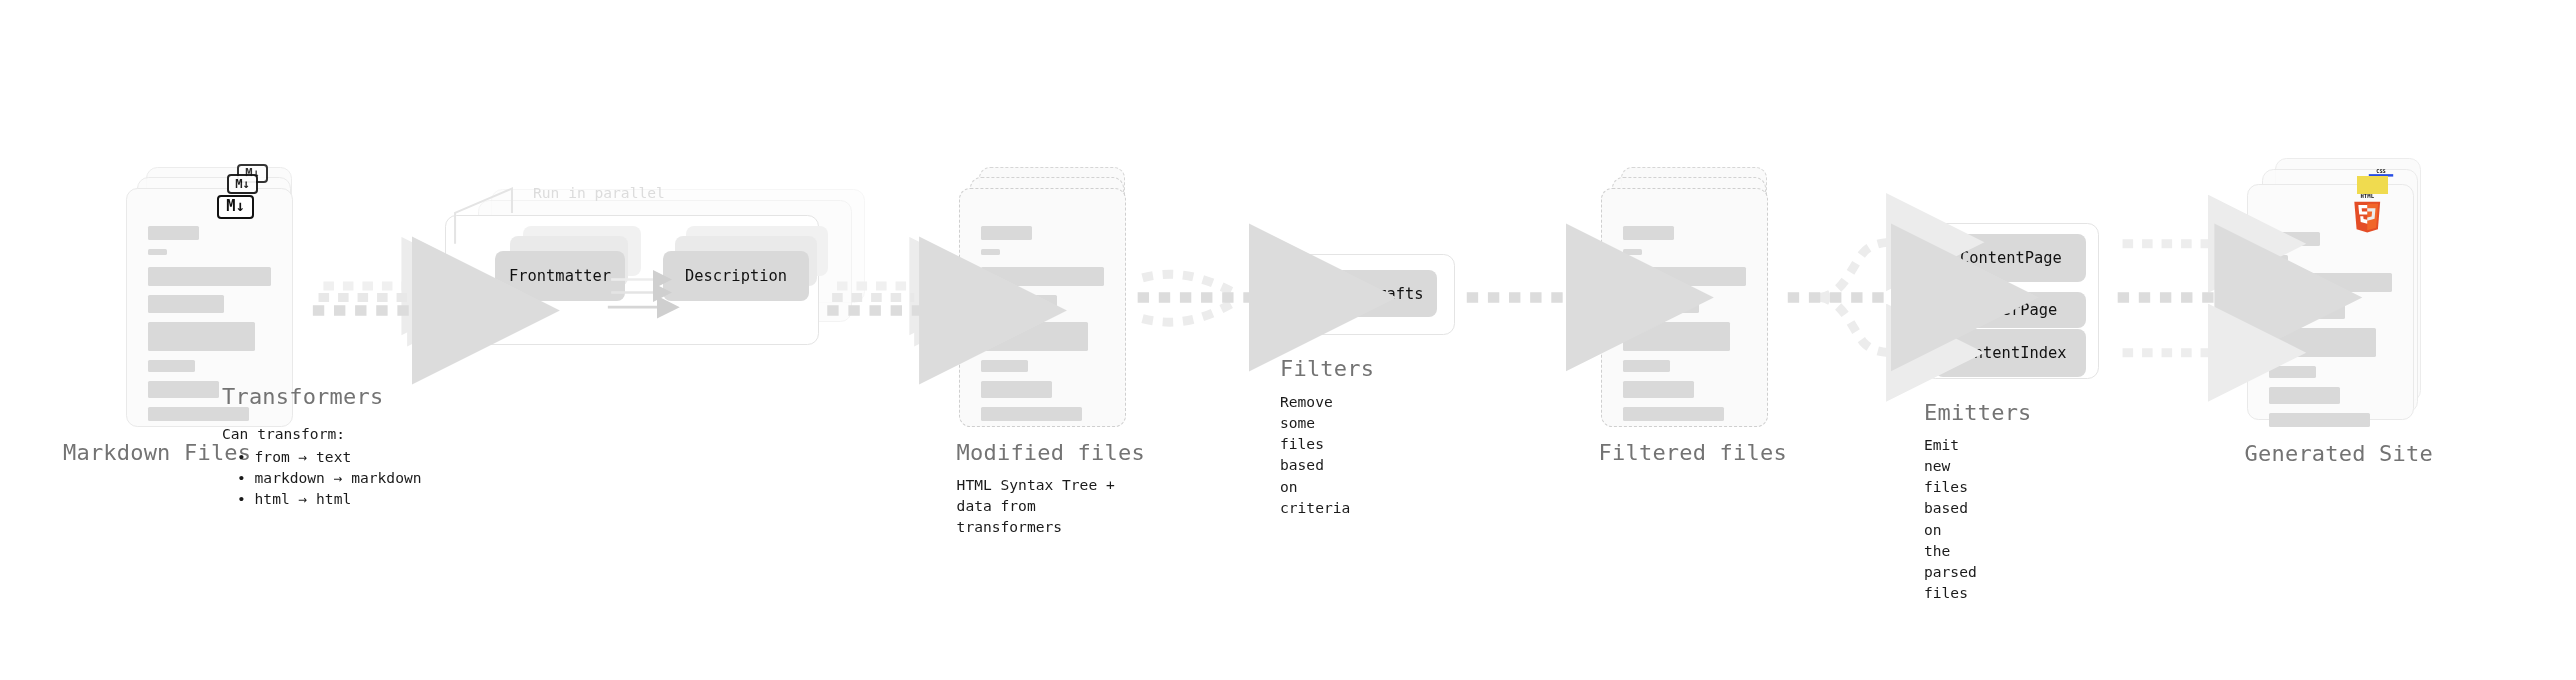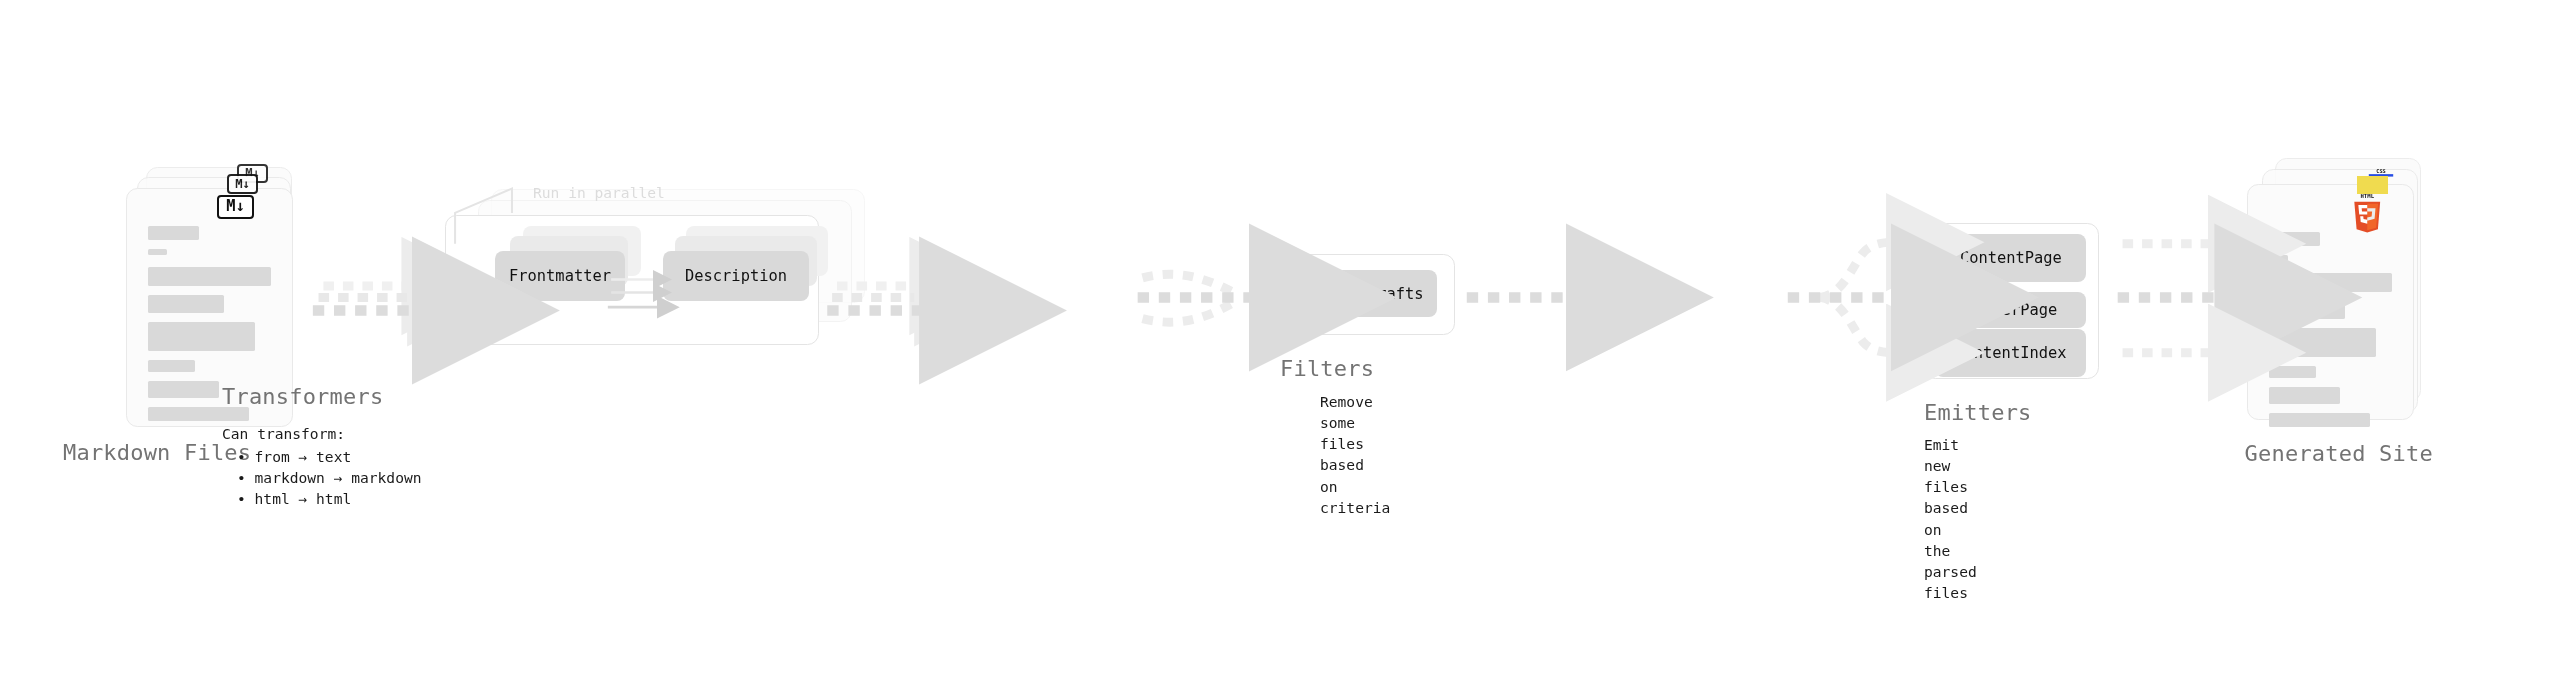--- a/index.html
+++ b/index.html
@@ -137,29 +137,69 @@
 
     <div class="title" style="position:absolute; left:-223px; top:195px;">Transformers</div>
     <div class="desc" style="position:absolute; left:-223px; top:234px;">Can transform:</div>
     <div style="position:absolute; left:-208px; top:257px;">
       <div class="desc">•&nbsp;<span>from → text</span></div>
       <div class="desc">•&nbsp;<span>markdown → markdown</span></div>
       <div class="desc">•&nbsp;<span>html → html</span></div>
     </div>
   </div>
 
+  <div class="stage" style="left:959px; top:167px;">
+    <div class="cardstack" style="width:175px; height:260px;">
+      <div class="card dashed back2" style="left:20.3px; top:0px;  width:146px; height:244px;"></div>
+      <div class="card dashed back1" style="left:10.6px; top:9.8px; width:154px; height:244px;"></div>
+      <div class="card dashed" style="left:0px;  top:21px; width:167px; height:239px;">
+        <div class="bars">
+          <div class="bar" style="width:51px;  height:14px;"></div>
+          <div class="bar" style="width:18.7px;  height:5.7px; margin-bottom:12.2px;"></div>
+          <div class="bar" style="width:100%;  height:18.7px;"></div>
+          <div class="bar" style="width:62%;   height:18px;"></div>
+          <div class="bar" style="width:87%;   height:29px;"></div>
+          <div class="bar" style="width:38%;   height:12.2px;"></div>
+          <div class="bar" style="width:58%;   height:17px;"></div>
+          <div class="bar" style="width:82%;   height:14.6px;"></div>
+        </div>
+      </div>
+    </div>
+    <div class="title" style="position:absolute; left:-2.4px; top:273px;">Modified files</div>
+    <div class="desc" style="position:absolute; left:-2.4px; top:307px;">HTML Syntax Tree +
+data from transformers</div>
+  </div>
 
   <div class="stage" style="left:1280px; top:254px;">
     <div class="procbox" style="left:0px; top:0px; width:175px; height:81px;"></div>
     <div class="chip" style="left:19.5px; top:16.3px; width:137px; height:47px;">FilterDrafts</div>
     <div class="title" style="position:absolute; left:0px; top:102px;">Filters</div>
-    <div class="desc" style="position:absolute; left:0px; top:137px;margin-left:40px;">Remove some files based
+    <div class="desc" style="position:absolute; left:0px; top:137px;">Remove some files based
 on criteria</div>
   </div>
 
+  <div class="stage" style="left:1601px; top:167px;">
+    <div class="cardstack" style="width:175px; height:260px;">
+      <div class="card dashed back2" style="left:20.3px; top:0px;  width:146px; height:244px;"></div>
+      <div class="card dashed back1" style="left:10.6px; top:9.8px; width:154px; height:244px;"></div>
+      <div class="card dashed" style="left:0px;  top:21px; width:167px; height:239px;">
+        <div class="bars">
+          <div class="bar" style="width:51px;  height:14px;"></div>
+          <div class="bar" style="width:18.7px;  height:5.7px; margin-bottom:12.2px;"></div>
+          <div class="bar" style="width:100%;  height:18.7px;"></div>
+          <div class="bar" style="width:62%;   height:18px;"></div>
+          <div class="bar" style="width:87%;   height:29px;"></div>
+          <div class="bar" style="width:38%;   height:12.2px;"></div>
+          <div class="bar" style="width:58%;   height:17px;"></div>
+          <div class="bar" style="width:82%;   height:14.6px;"></div>
+        </div>
+      </div>
+    </div>
+    <div class="title" style="position:absolute; left:-2.4px; top:273px;">Filtered files</div>
+  </div>
 
   <div class="stage" style="left:1924px; top:223px;">
     <div class="procbox" style="left:0px; top:0px; width:175px; height:156px;"></div>
     <div class="chip" style="left:11.4px; top:11.4px;  width:151px; height:48px;">ContentPage</div>
     <div class="chip" style="left:11.4px; top:69px;  width:151px; height:36px;">FolderPage</div>
     <div class="chip" style="left:11.4px; top:106px; width:151px; height:48px;">ContentIndex</div>
     <div class="title" style="position:absolute; left:0px; top:177px;">Emitters</div>
     <div class="desc" style="position:absolute; left:0px; top:211px;">Emit new files based on
 the parsed files</div>
   </div>

